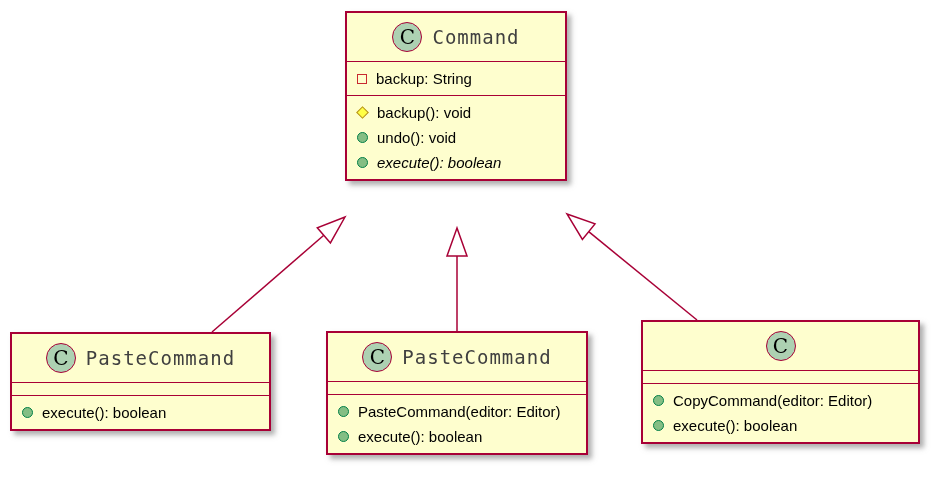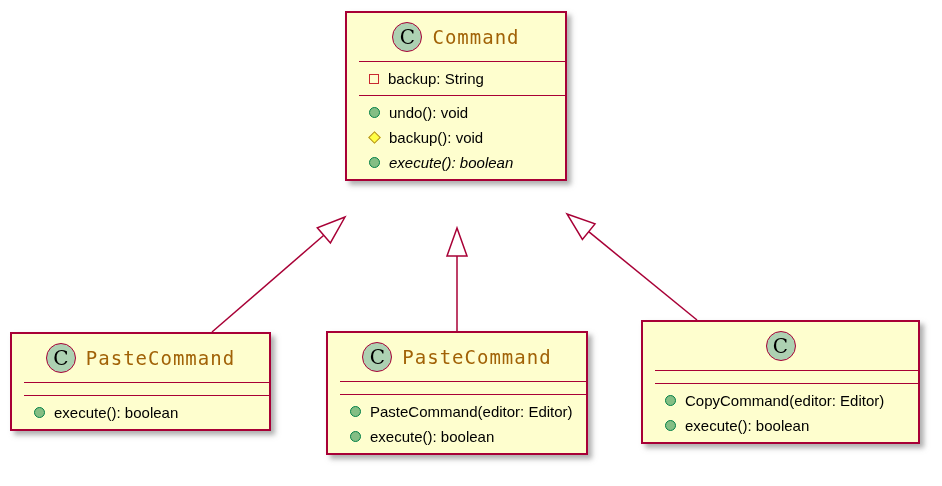--- a/index.html
+++ b/index.html
@@ -33,24 +33,24 @@
   .badge{
     width:30px;height:30px;border-radius:50%;
     background:#ADD1B2;border:1.5px solid #A80036;
     display:flex;align-items:center;justify-content:center;
     font-family:"DejaVu Serif", serif;
     font-size:20px;color:#000;line-height:1;
     box-sizing:border-box;flex:0 0 auto;
   }
   .class-name{
     font-family:"DejaVu Sans Mono", monospace;
-    font-size:19px;letter-spacing:1px;color:#a16207;
+    font-size:19px;letter-spacing:1px;color:#404040;
     white-space:nowrap;
   }
-  .section{border-top:1.5px solid #A80036;padding:4px 0;margin-left:12px;}
+  .section{border-top:1.5px solid #A80036;padding:4px 0;}
   .section.empty{height:12px;padding:0;}
   .row{
     height:25px;
     display:flex;align-items:center;
     padding-left:10px;gap:9px;
     font-size:15px;color:#000;white-space:nowrap;
   }
   .row .mtext.italic{font-style:italic;}
   .icon{flex:0 0 auto;display:block;box-sizing:border-box;}
   .icon.dot{
@@ -102,26 +102,26 @@
       <span class="class-name">Command</span>
     </div>
     <div class="section">
       <div class="row">
         <span class="icon square-hollow"></span>
         <span class="mtext">backup: String</span>
       </div>
     </div>
     <div class="section">
       <div class="row">
+        <span class="icon diamond-filled"></span>
+        <span class="mtext">backup(): void</span>
+      </div>
+      <div class="row">
         <span class="icon dot"></span>
         <span class="mtext">undo(): void</span>
-      </div>
-      <div class="row">
-        <span class="icon diamond-filled"></span>
-        <span class="mtext">backup(): void</span>
       </div>
       <div class="row">
         <span class="icon dot"></span>
         <span class="mtext italic">execute(): boolean</span>
       </div>
     </div>
   </div>
 
   <div class="uml-box box-copy">
     <div class="title">

